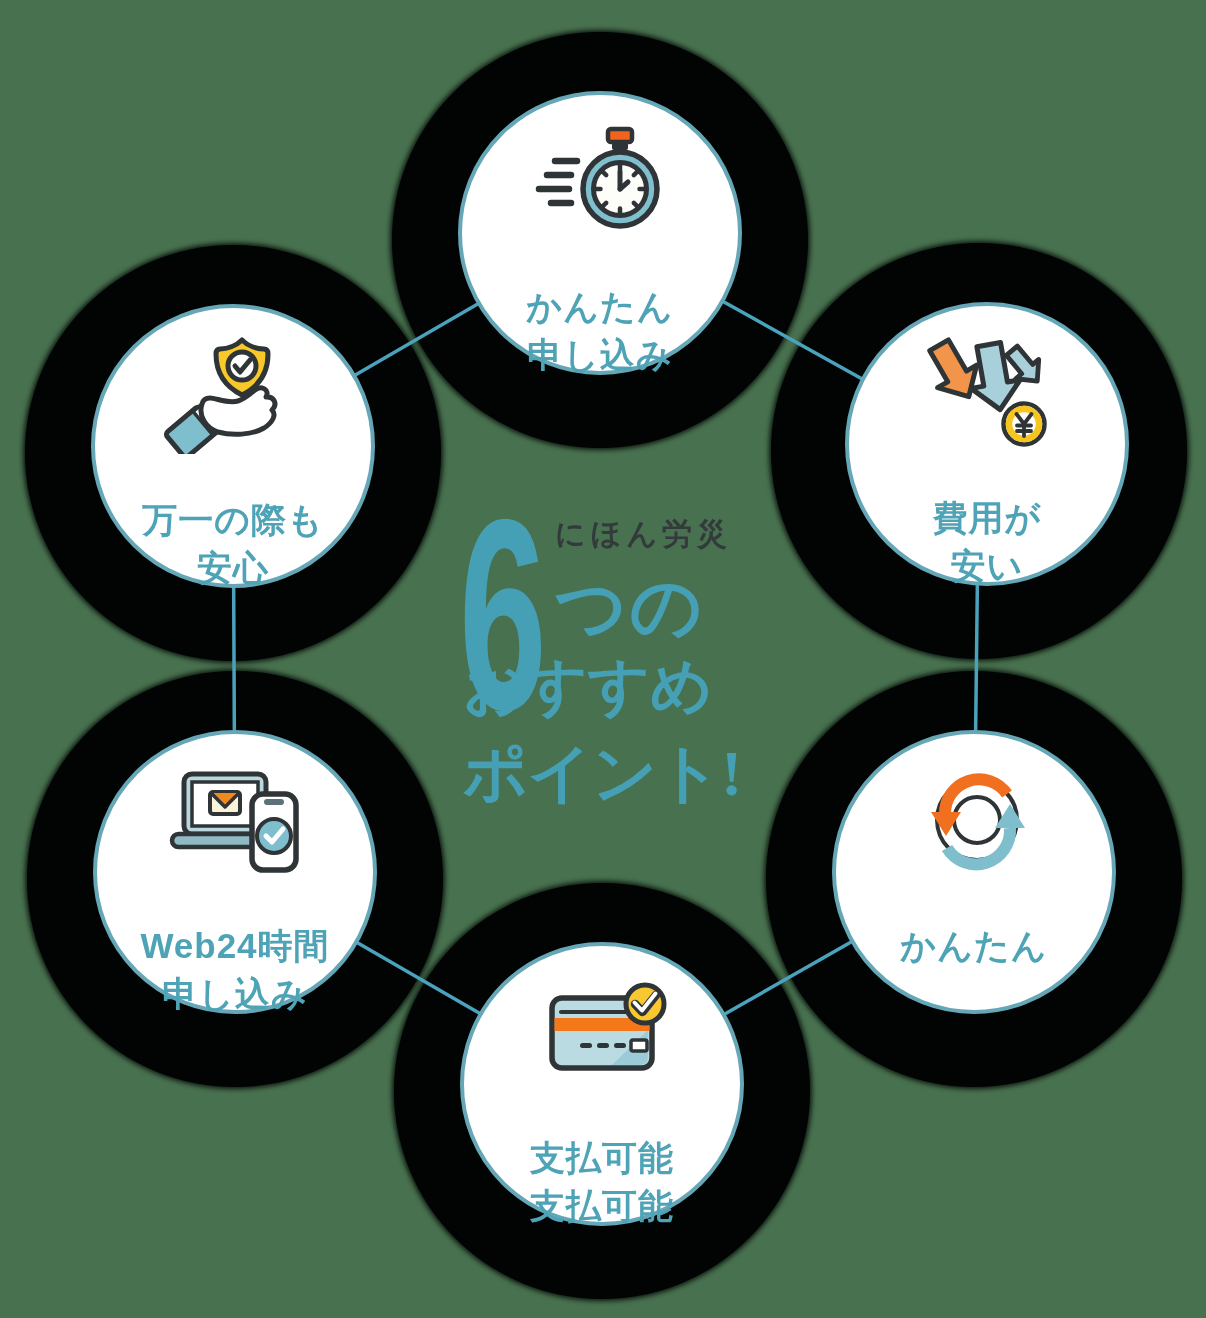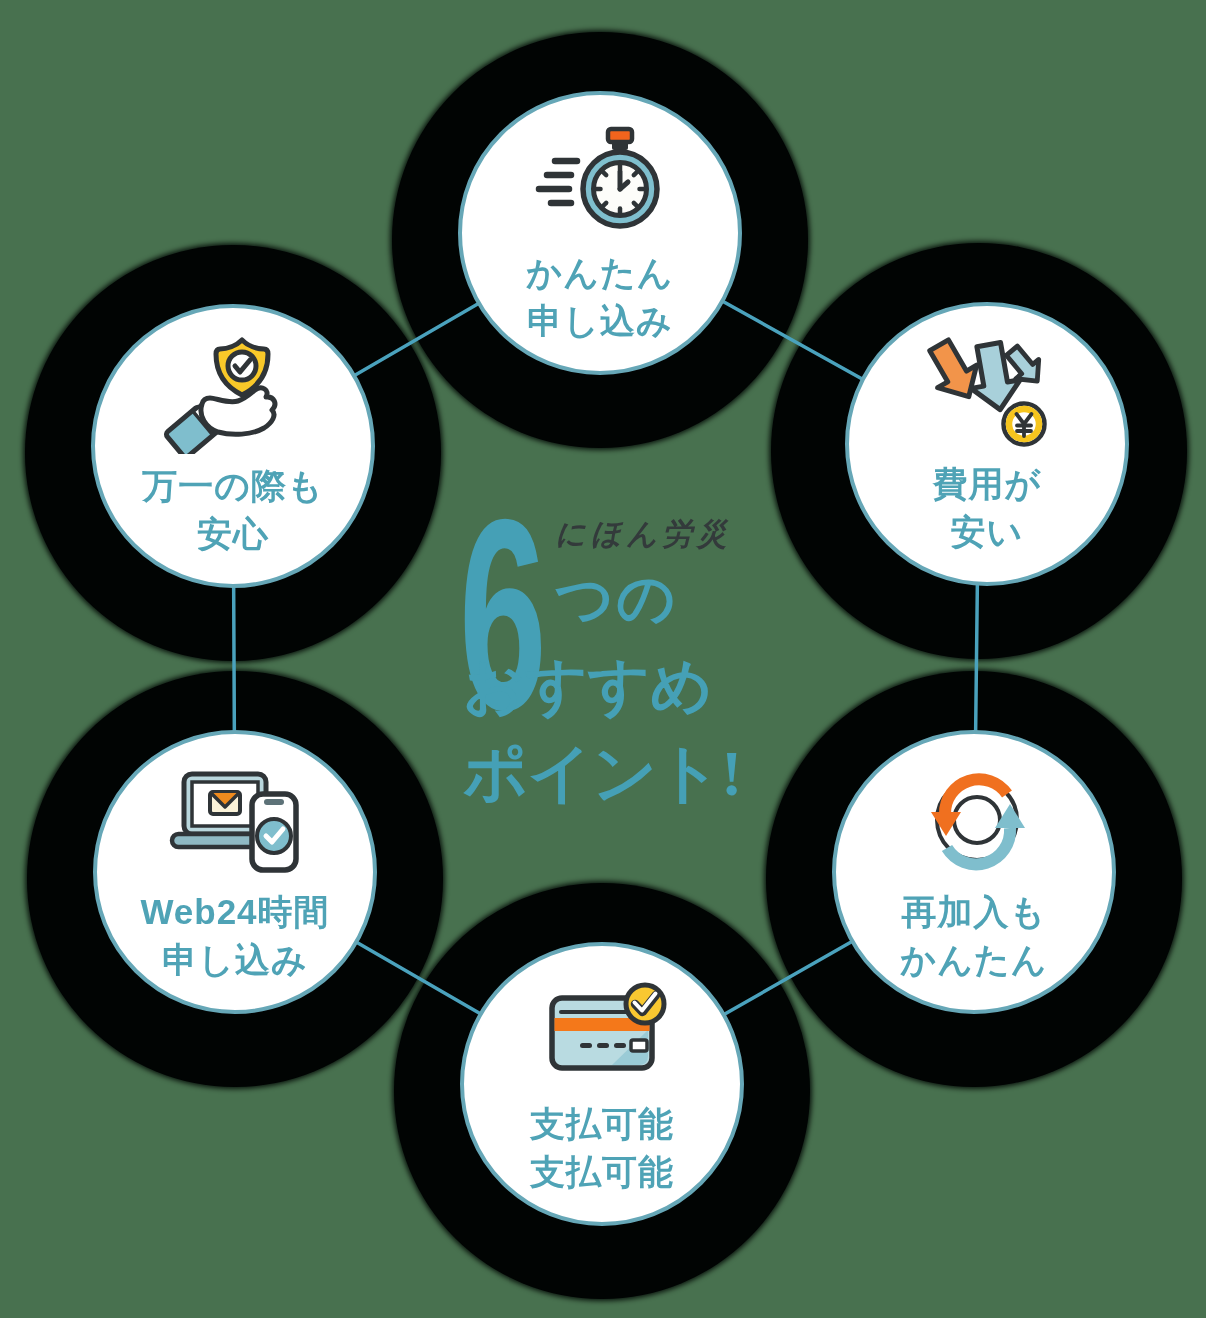--- a/index.html
+++ b/index.html
@@ -3,30 +3,30 @@
 <meta charset="utf-8">
 <style>
   html,body{margin:0;padding:0;}
   body{font-family:"Liberation Sans","DejaVu Sans",sans-serif;}
   .stage{position:relative;width:1206px;height:1318px;background:#48714f;overflow:hidden;}
   .blob{position:absolute;width:416px;height:416px;border-radius:50%;background:#010403;
         box-shadow:0 0 5px 2px rgba(1,6,4,.85);z-index:1;}
   .lines-layer{position:absolute;left:0;top:0;z-index:2;}
   .node{position:absolute;width:284px;height:284px;border-radius:50%;background:#ffffff;
         border:4px solid #66a7b7;box-sizing:border-box;z-index:3;
-        display:flex;flex-direction:column;align-items:center;padding-top:28px;}
+        display:flex;flex-direction:column;align-items:center;padding-top:28px;gap:34px;}
   .node .ic{flex:0 0 auto;}
   .label{margin-top:8px;text-align:center;font-size:35px;line-height:1.38;font-weight:bold;
          color:#4fa3b6;letter-spacing:1px;}
   .center-block{position:absolute;left:455px;top:498px;width:310px;height:330px;z-index:4;}
   .brand{position:absolute;left:100px;top:16px;font-size:30px;font-weight:bold;color:#333a3b;
-         letter-spacing:5px;white-space:nowrap;font-style:italic;}
+         letter-spacing:5px;white-space:nowrap;}
   .big-six{position:absolute;left:4px;top:16px;font-size:190px;line-height:0.74;font-weight:bold;
            color:#45a0b6;display:inline-block;transform:scale(0.83,1.43);transform-origin:left top;}
-  .tsuno{position:absolute;left:100px;top:62px;font-size:58px;font-weight:bold;color:#45a0b6;
+  .tsuno{position:absolute;left:100px;top:62px;font-size:71px;font-weight:bold;color:#45a0b6;
          letter-spacing:2px;white-space:nowrap;text-align:right;}
   .osusume{position:absolute;left:8px;top:148px;font-size:61px;font-weight:bold;color:#45a0b6;
            letter-spacing:0px;white-space:nowrap;}
   .pointo{position:absolute;left:8px;top:232px;font-size:64px;font-weight:bold;color:#45a0b6;
           letter-spacing:-1px;white-space:nowrap;font-family:Liberation Serif, serif;}
 </style>
 </head>
 <body>
 
 <div class="stage">
@@ -105,21 +105,20 @@
   <div class="node" style="left:832px;top:730px;">
     <svg class="ic" width="156" height="118" viewBox="0 0 150 118">
       <circle cx="78" cy="58" r="40" fill="none" stroke="#2f3437" stroke-width="4"></circle>
       <circle cx="78" cy="58" r="23" fill="#ffffff" stroke="#2f3437" stroke-width="4"></circle>
       <path d="M108,32 A34,34 0 0 0 46,52" fill="none" stroke="#f0701f" stroke-width="12"></path>
       <polygon points="32,50 62,50 47,74" fill="#f0701f"></polygon>
       <path d="M48,86 A34,34 0 0 0 111,66" fill="none" stroke="#7fbecd" stroke-width="12"></path>
       <polygon points="96,66 126,66 111,42" fill="#7fbecd"></polygon>
     </svg>
     <div class="label">
-      <div>再加入も</div>
       <div>かんたん</div>
     </div>
   </div>
 
   <div class="node" style="left:460px;top:942px;">
     <svg class="ic" width="156" height="118" viewBox="0 0 150 118">
       <rect x="25" y="24" width="100" height="70" rx="10" fill="#b9dbe1" stroke="#2f3437" stroke-width="5.5"></rect>
       <path d="M85,91 L121,56 L121,82 Q121,91 112,91 Z" fill="#9acbd6"></path>
       <path d="M34,38 h82" stroke="#2f3437" stroke-width="4" stroke-linecap="round"></path>
       <rect x="27.5" y="44" width="95" height="13" fill="#f4781a"></rect>

